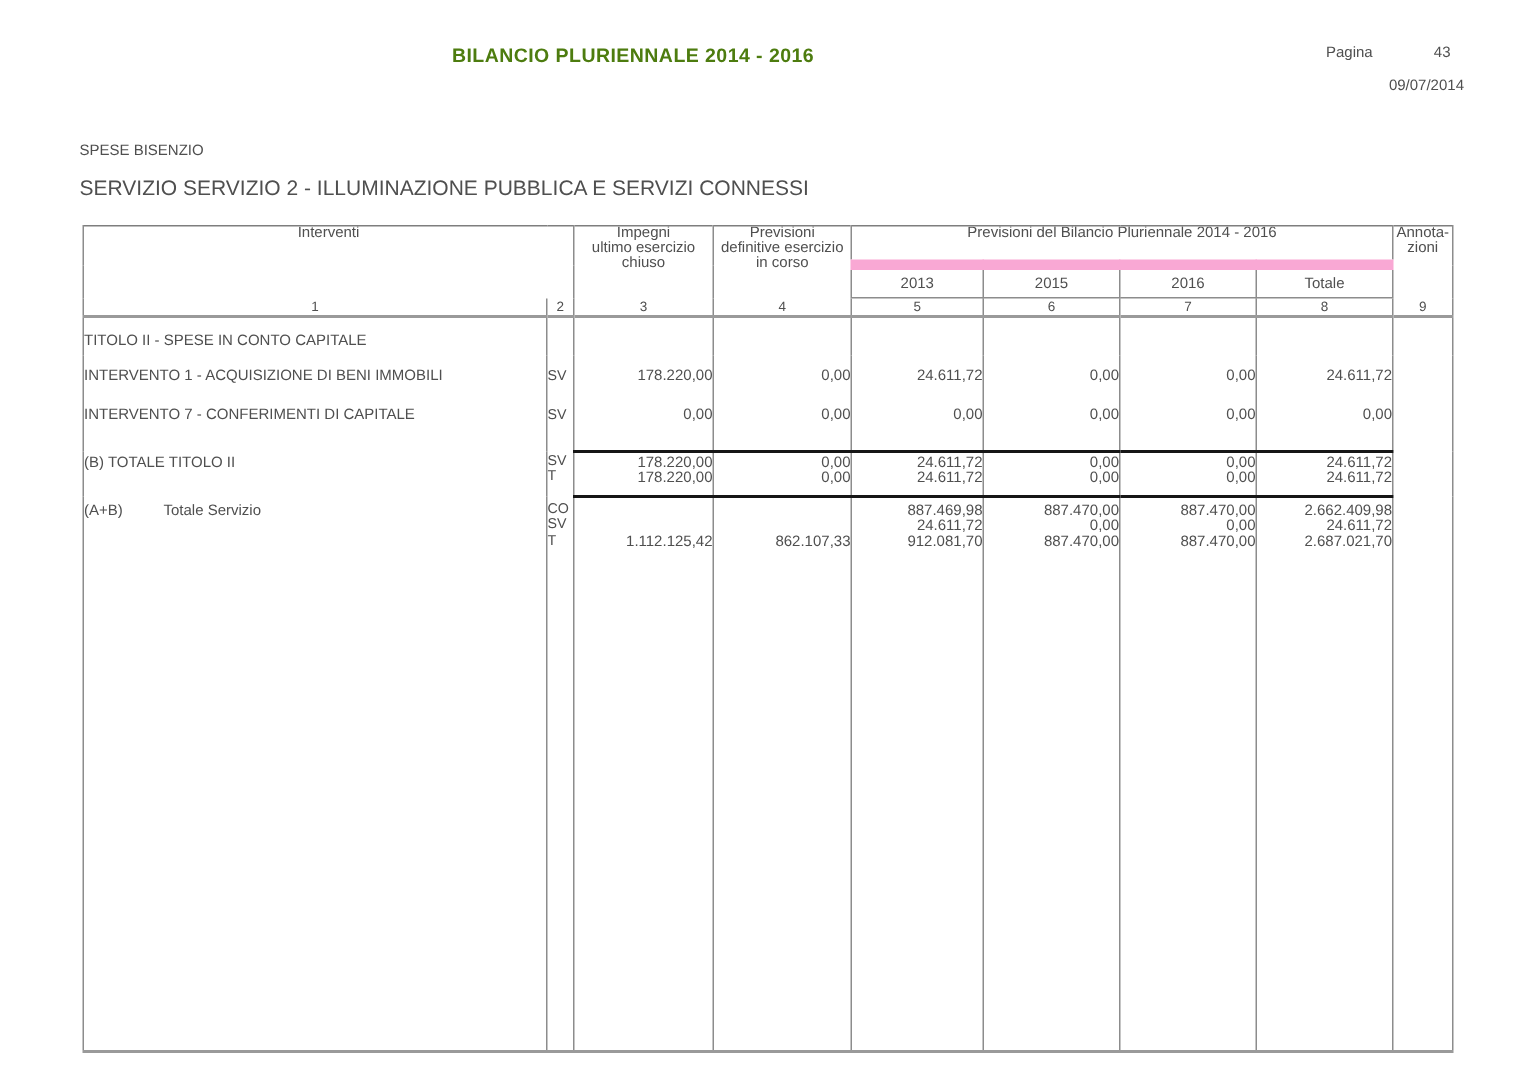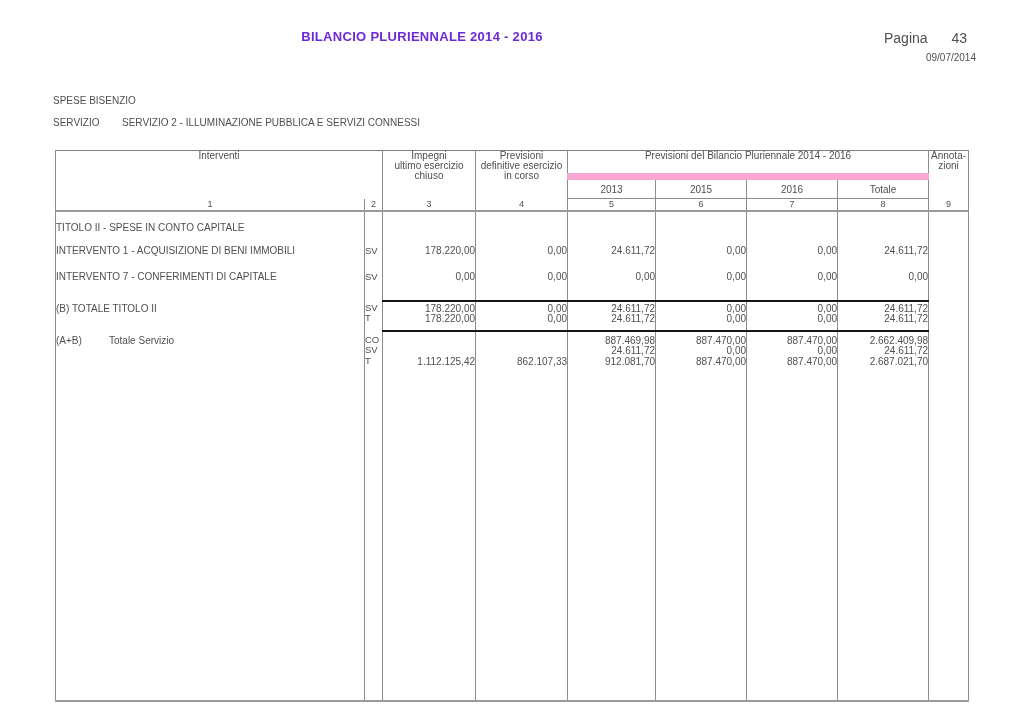--- a/index.html
+++ b/index.html
@@ -9,32 +9,32 @@
     font-family: "Liberation Sans", sans-serif;
     color: #4f4f4f;
     position: relative;
     overflow: hidden;
   }
   .page { position: absolute; inset: 0; background: #fff; }
 
   .doc-title {
     position: absolute; top: 29px; left: 0; width: 844px;
     text-align: center; font-weight: bold; font-size: 13px;
-    color: #6d28d9; letter-spacing: 0.3px;
+    color: #4d7c0f; letter-spacing: 0.3px;
   }
   .page-ref {
     position: absolute; top: 30px; left: 884px; width: 83px;
-    font-size: 14px; display: flex; justify-content: space-between;
+    font-size: 10px; display: flex; justify-content: space-between;
   }
   .doc-date {
     position: absolute; top: 52px; left: 850px; width: 126px;
     font-size: 10px; text-align: right;
   }
   .entity { position: absolute; top: 95px; left: 53px; font-size: 10px; }
-  .service-line { position: absolute; top: 117px; left: 53px; font-size: 10px; }
+  .service-line { position: absolute; top: 117px; left: 53px; font-size: 14px; }
   .service-line .svc-label { display: inline-block; width: 69px; }
 
   table.t {
     position: absolute; top: 150px; left: 55px;
     width: 913px;
     border-collapse: collapse; table-layout: fixed;
     font-size: 10px; color: #4f4f4f;
     border: 1px solid #7e7e7e;
     border-bottom: 2px solid #9a9a9a;
     padding-left: 36px;

